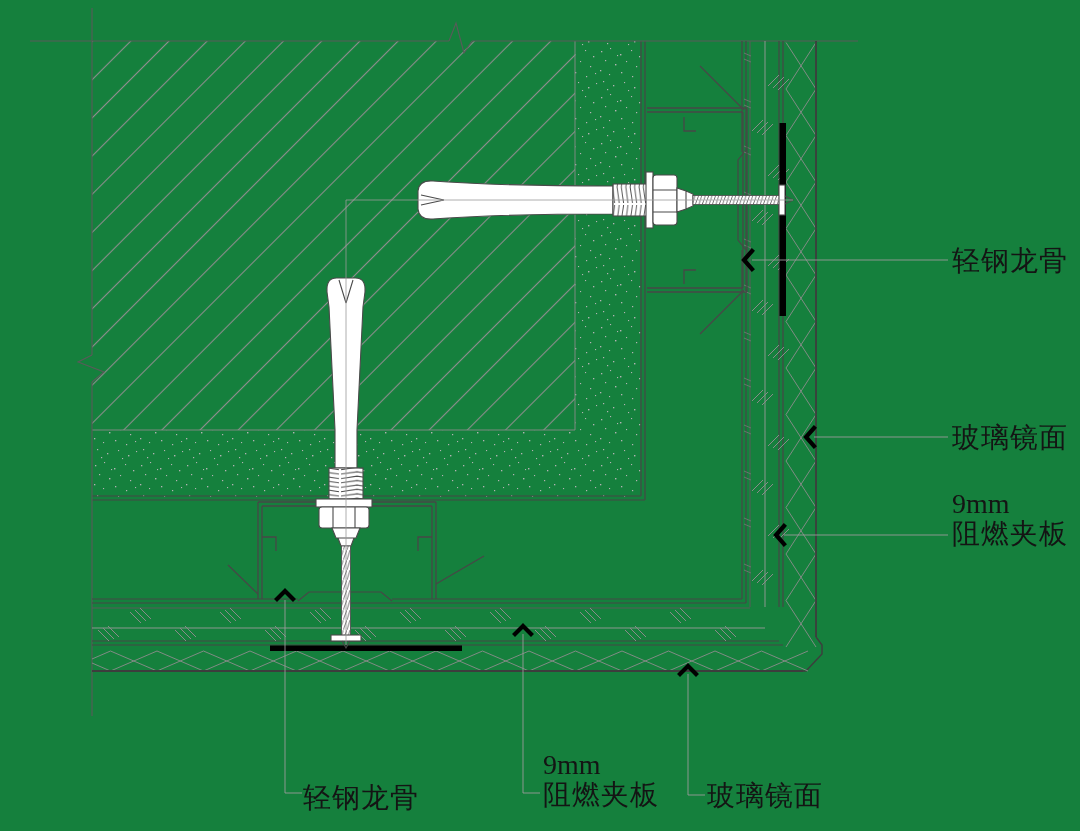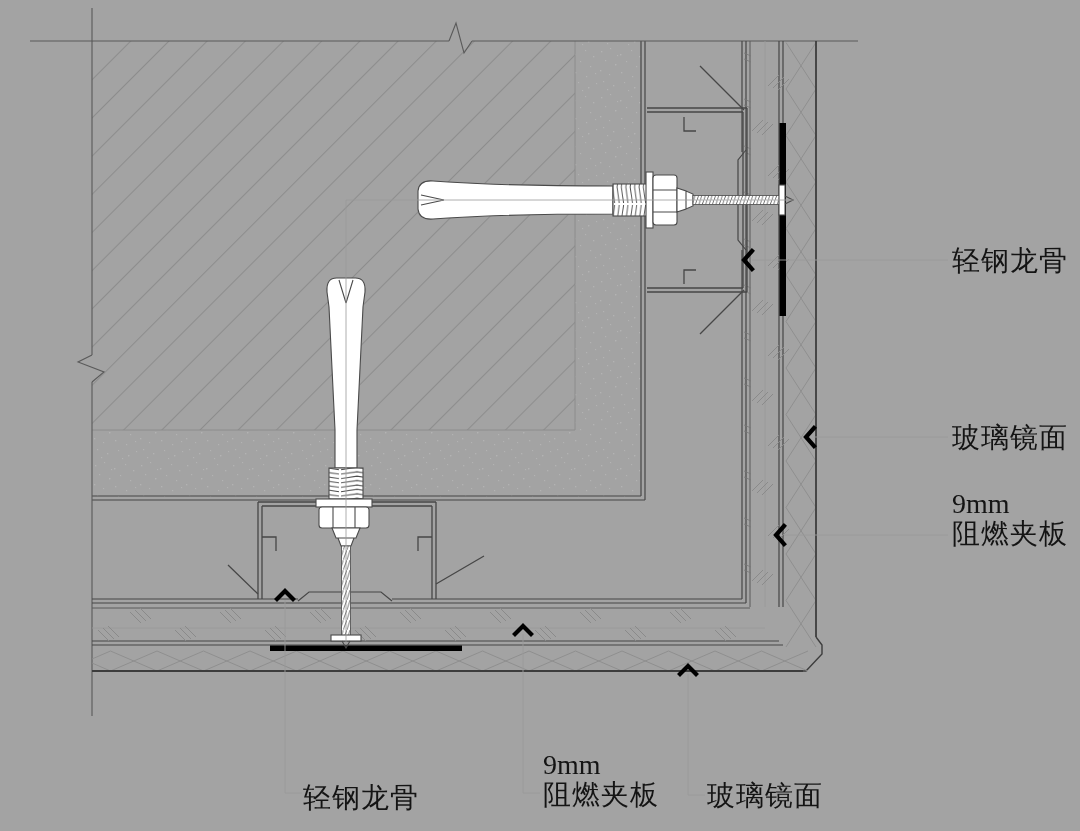--- a/index.html
+++ b/index.html
@@ -1,16 +1,16 @@
 <!DOCTYPE html>
 <html><head>
 <meta charset="utf-8">
 <style>
   html,body{margin:0;padding:0;background:#fff;}
-  #canvas{position:relative;width:1080px;height:831px;background:#a3a3a3;overflow:hidden;
+  #canvas{position:relative;width:1080px;height:831px;background:#15803d;overflow:hidden;
           font-family:"Liberation Serif","DejaVu Serif",serif;}
   #drawing{position:absolute;left:0;top:0;}
   .lbl{position:absolute;font-size:28px;line-height:30px;color:#141414;
        letter-spacing:1px;white-space:nowrap;}
   .lbl .size{display:block;letter-spacing:0;}
 </style>
 </head>
 <body>
 
 <div id="canvas">

